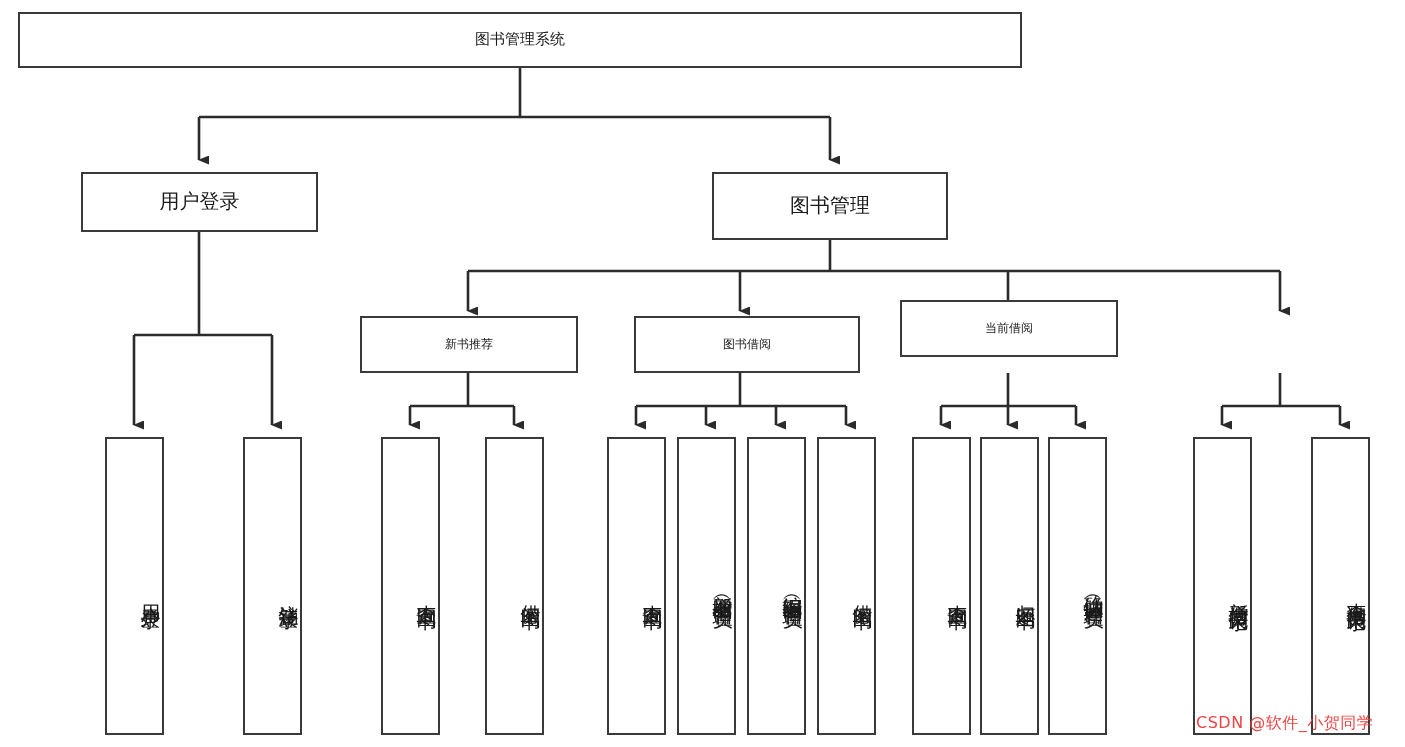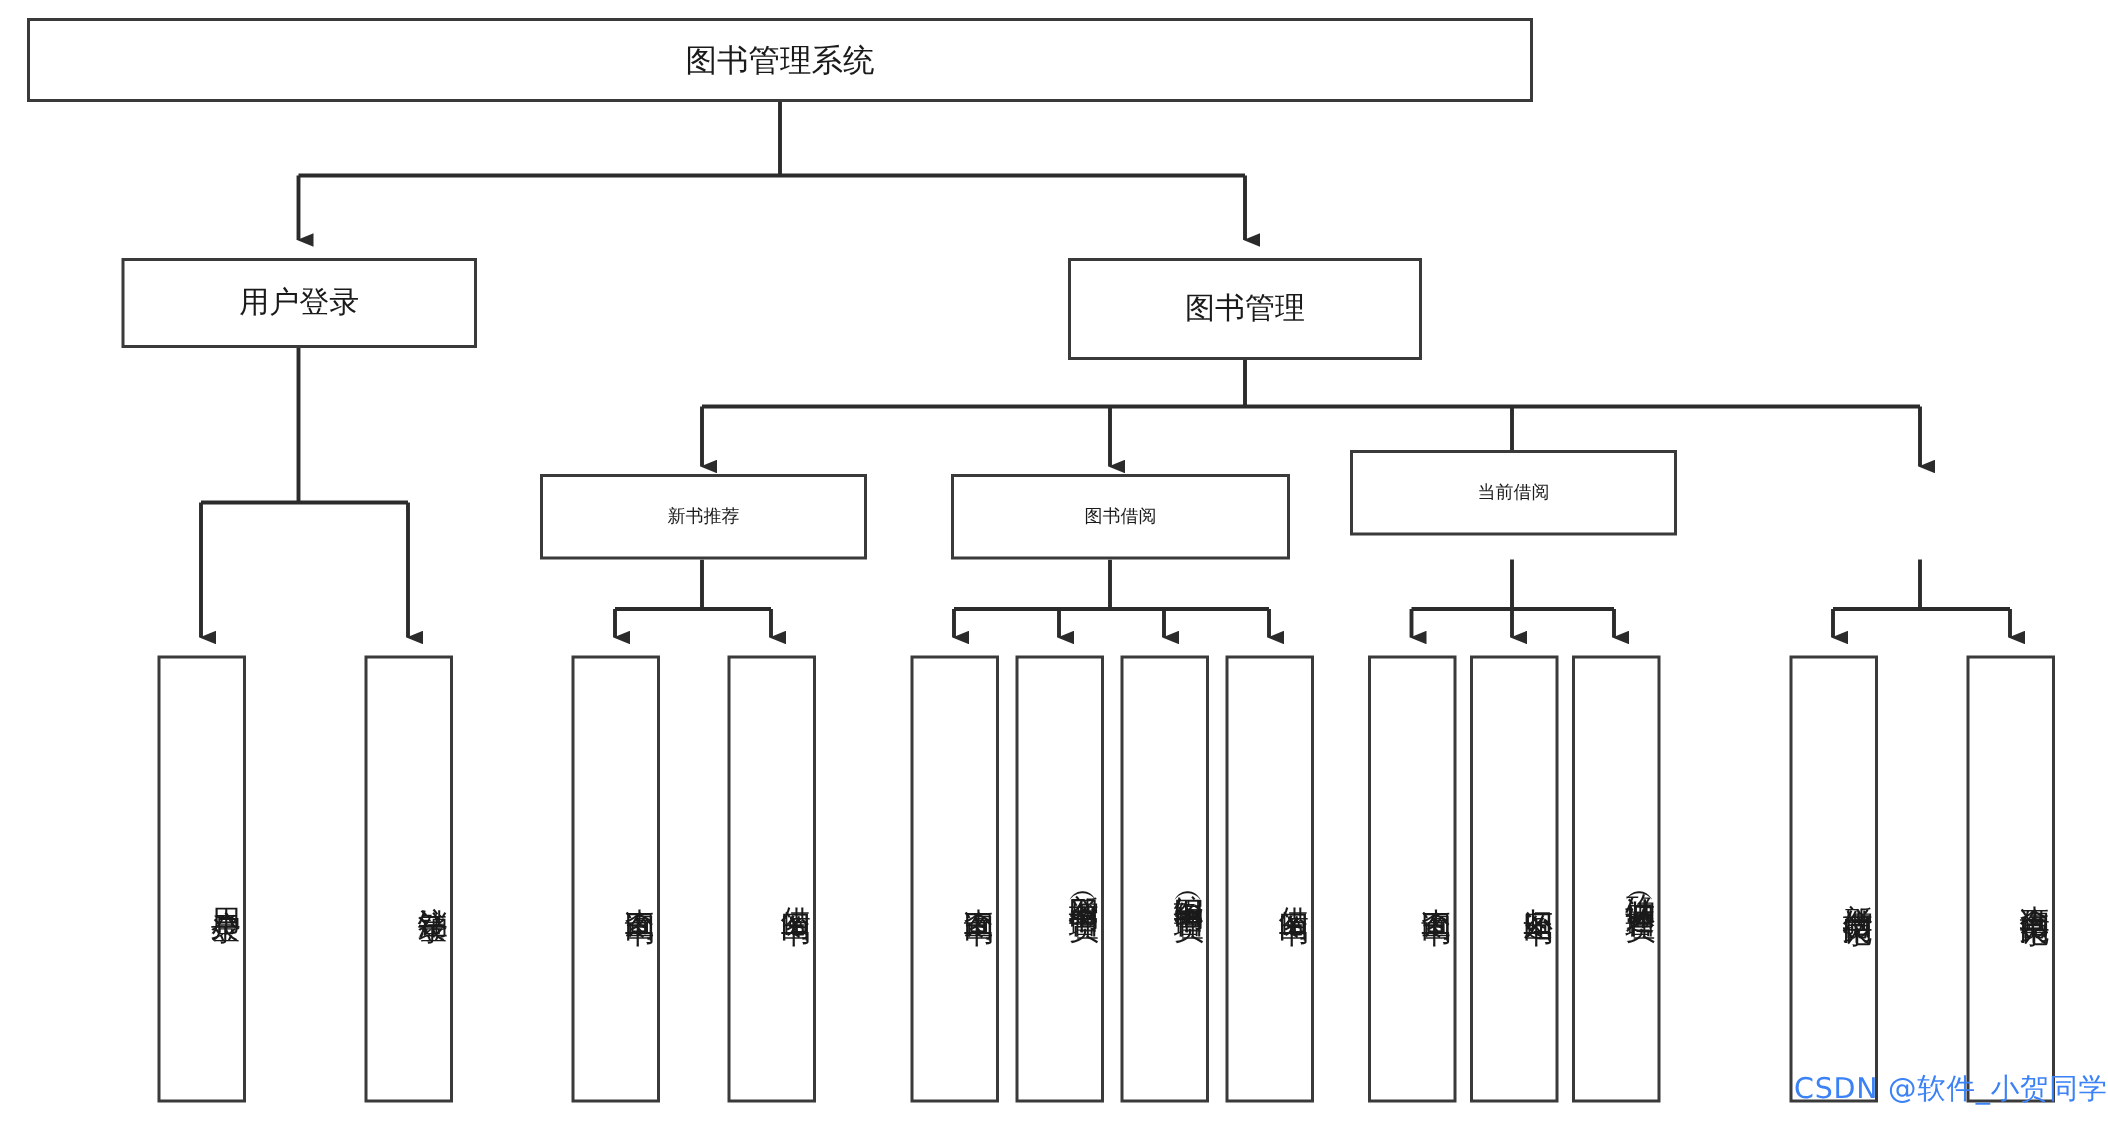--- a/index.html
+++ b/index.html
@@ -32,21 +32,21 @@
     background: #ffffff;
     border: 2.5px solid #3a3a3a;
     display: flex;
     align-items: center;
     justify-content: center;
     color: #1a1a1a;
     line-height: 1.18;
     text-align: center;
   }
   .node.root {
-    font-size: 21px;
+    font-size: 15px;
   }
   .node.level2 {
     font-size: 20px;
   }
   .node.level3 {
     font-size: 12px;
   }
   .node.leaf {
     font-size: 20px;
     writing-mode: vertical-rl;
@@ -57,22 +57,22 @@
     padding-top: 14px;
   }
   .node.leaf.tall {
     padding-top: 6px;
   }
   .node .lbl {
     display: block;
   }
   .watermark {
     position: absolute;
-    font-size: 19px;
-    color: #3b82f6;
+    font-size: 16px;
+    color: #ef4444;
     white-space: nowrap;
     letter-spacing: 0.5px;
     font-family: "DejaVu Sans", "Liberation Sans", sans-serif;
   }
 </style>
 </head>
 <body>
 
 <div id="canvas">
 

